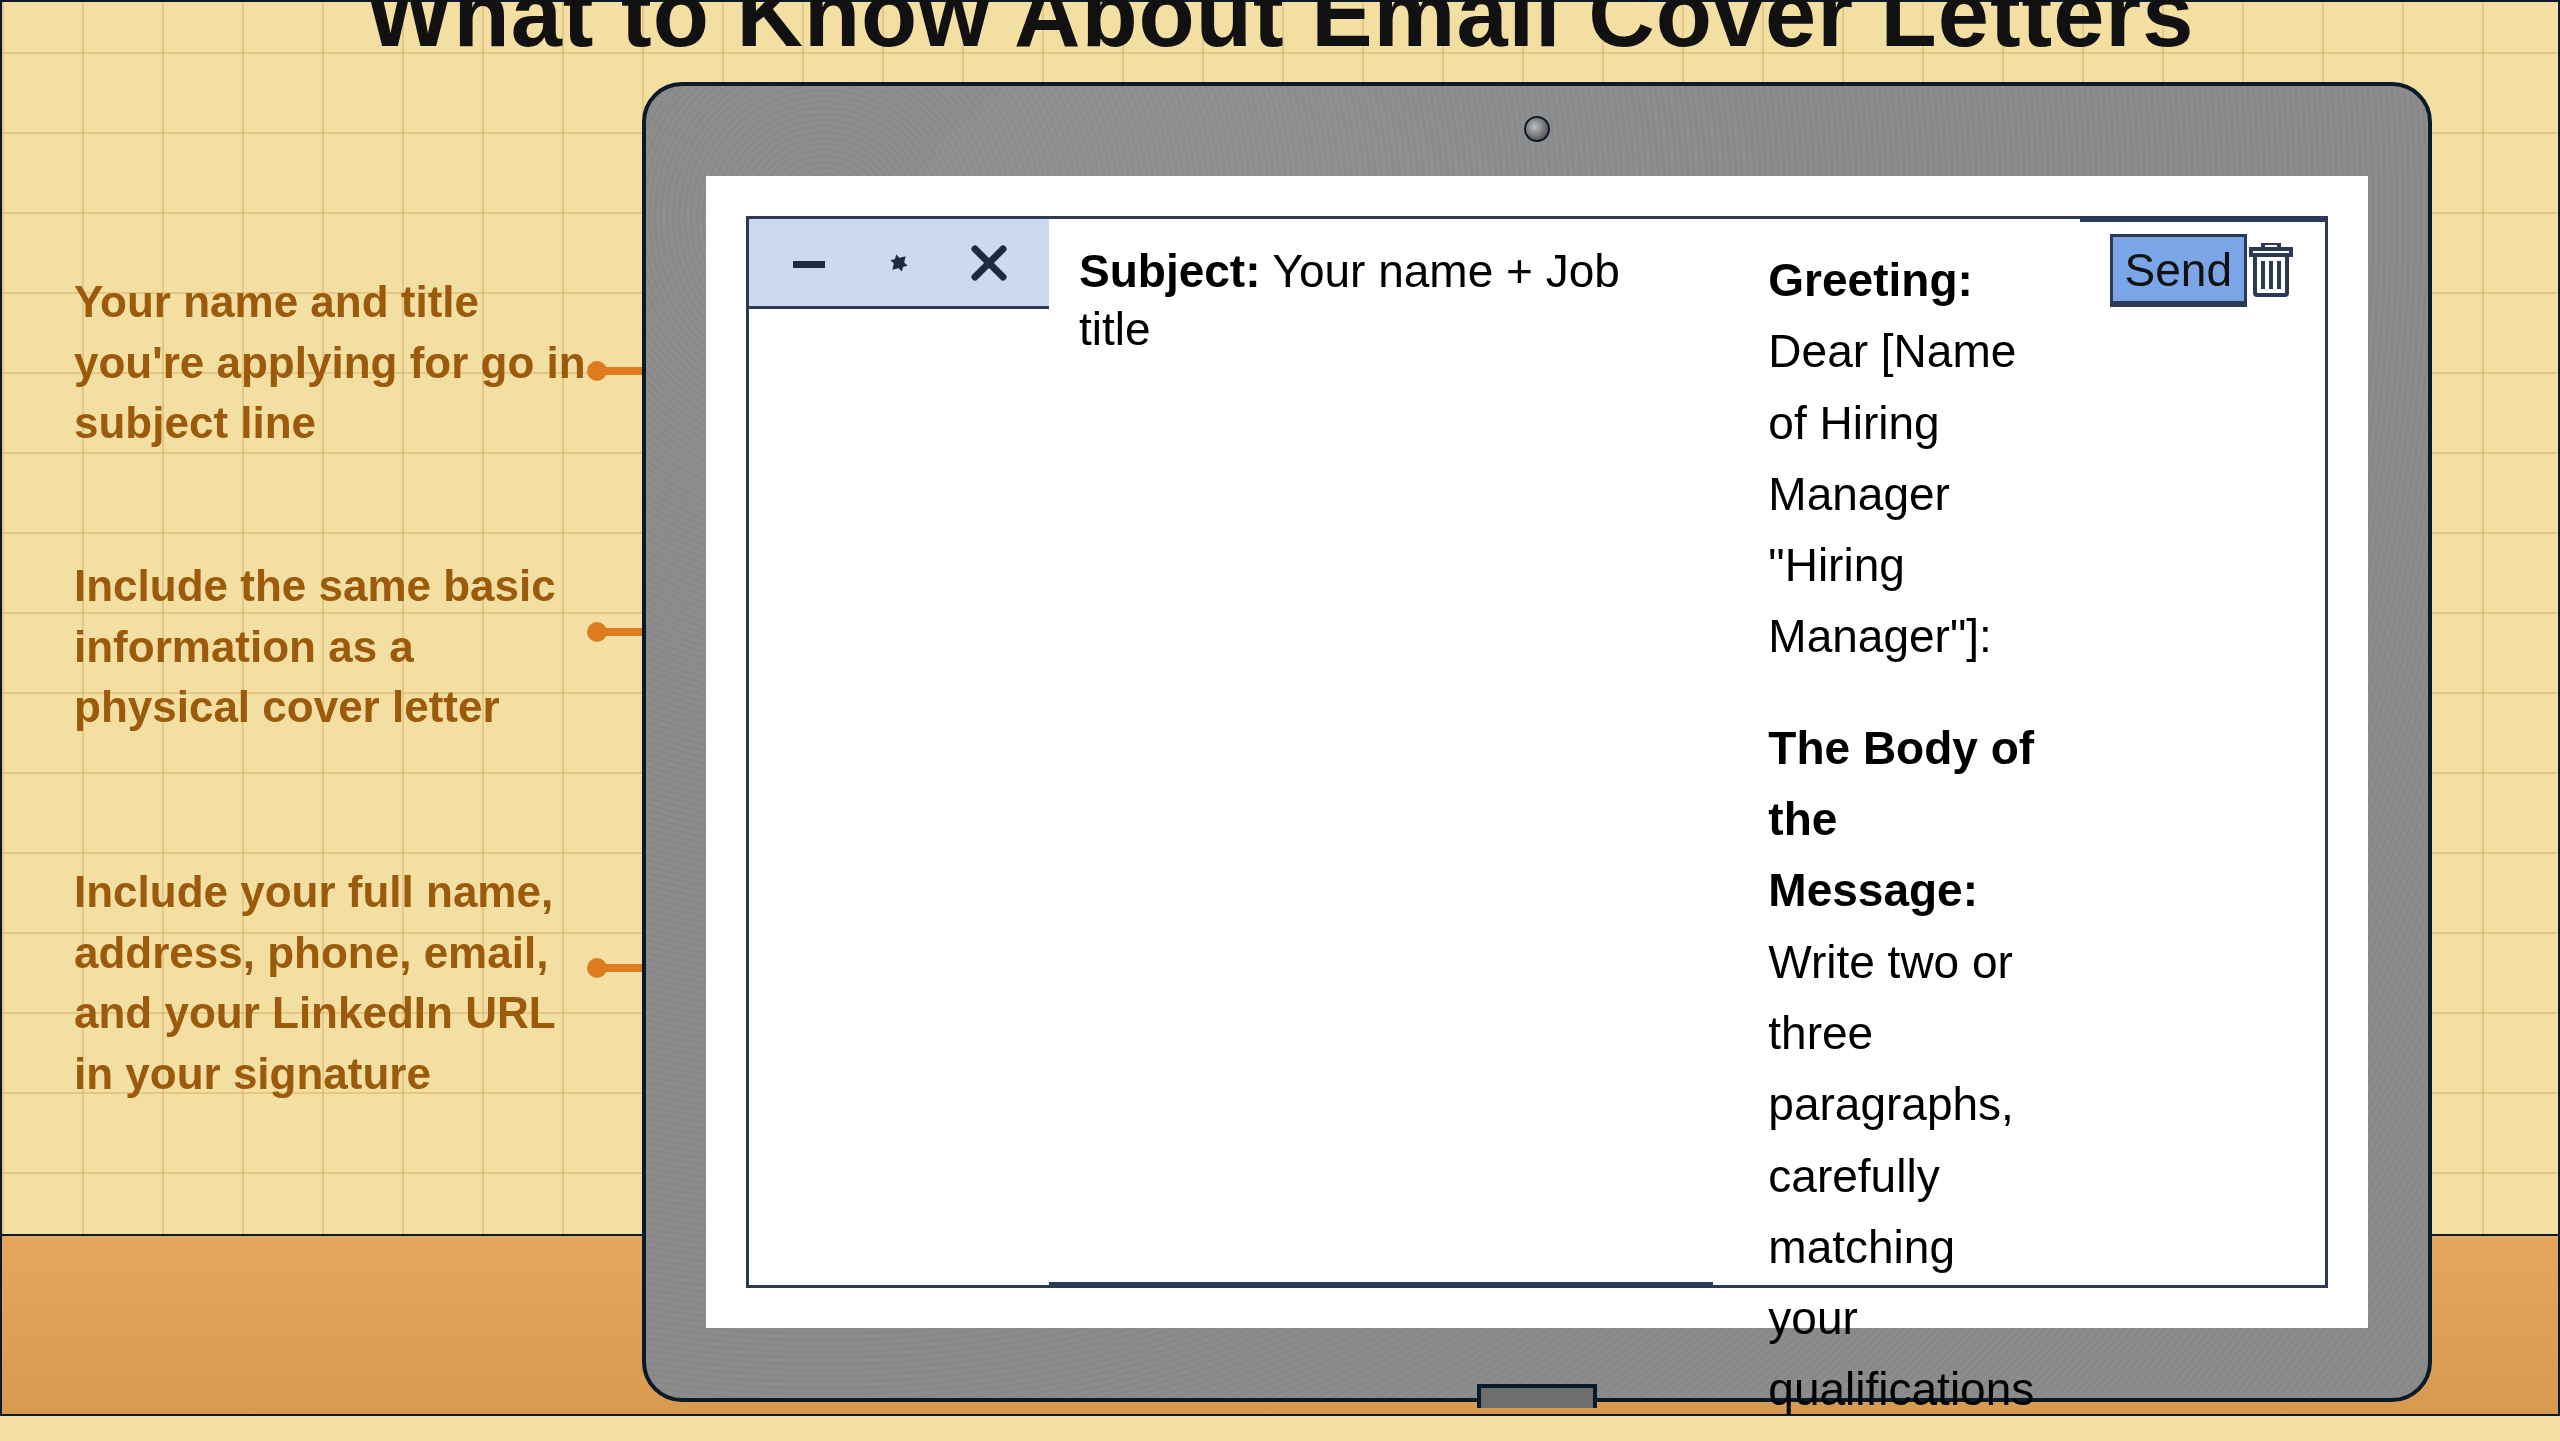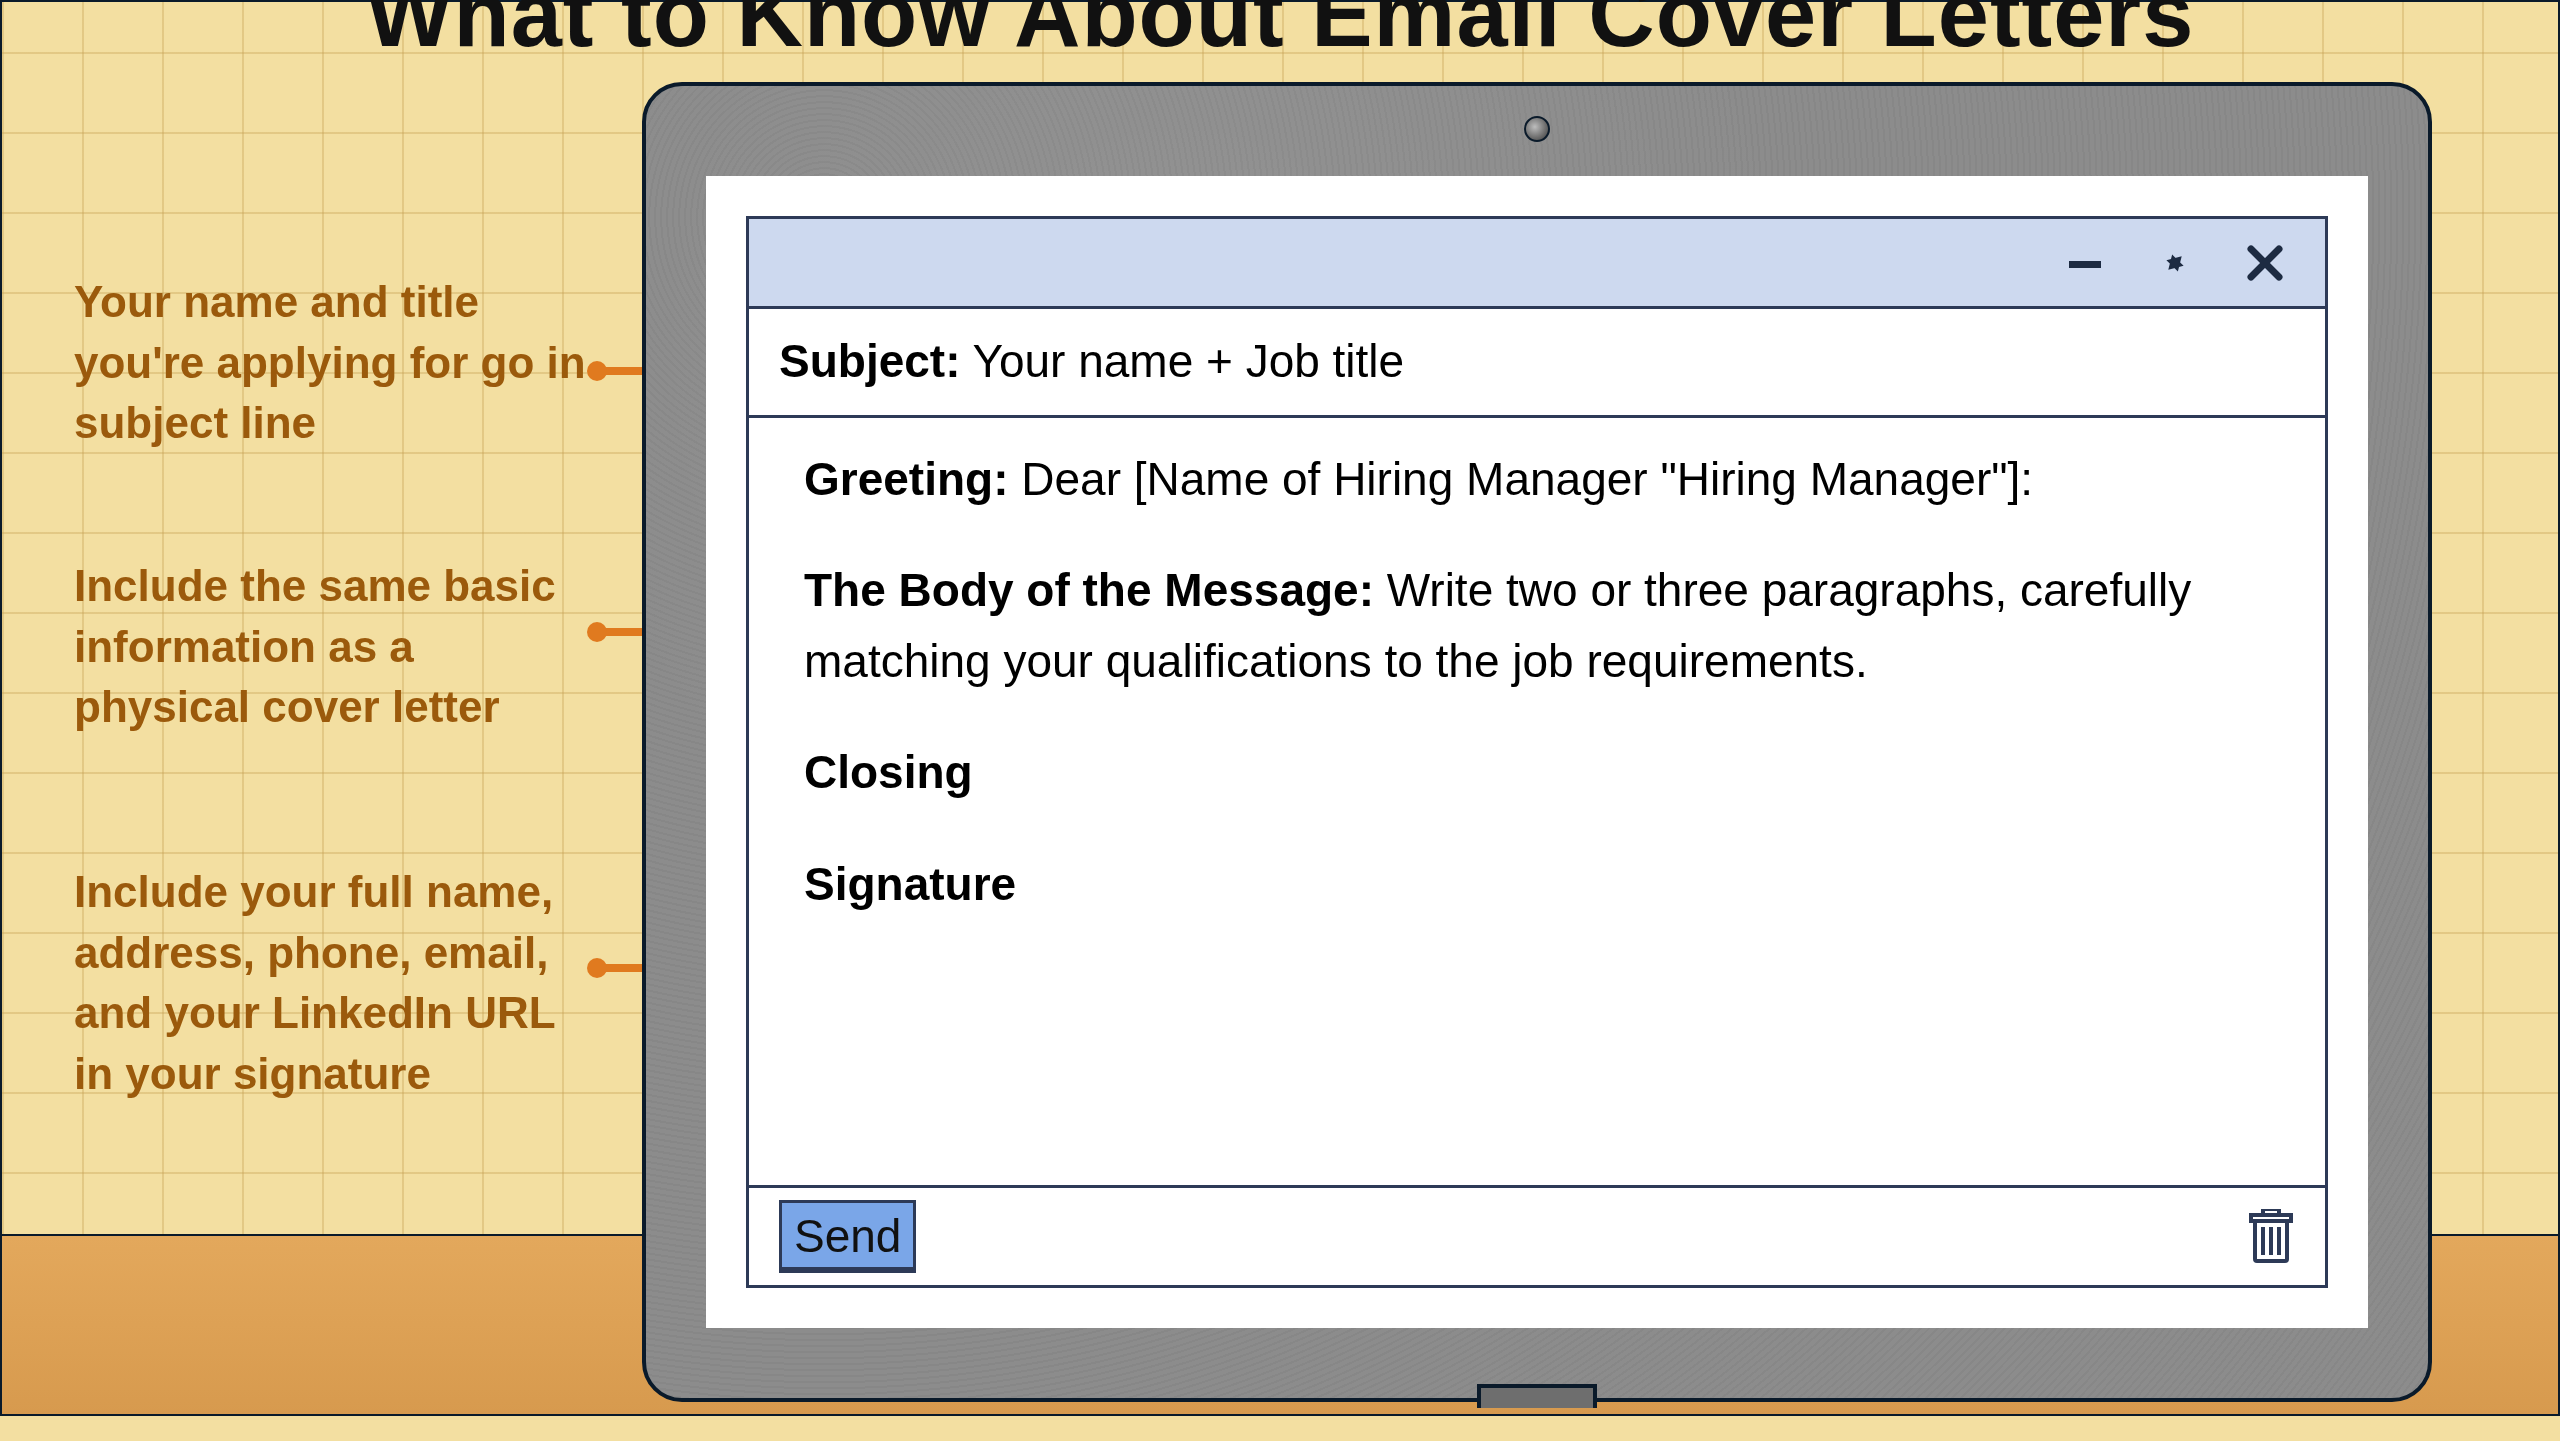--- a/index.html
+++ b/index.html
@@ -76,21 +76,21 @@
   .screen {
     position: absolute;
     left: 60px; right: 60px; top: 90px; bottom: 70px;
     background: #fff;
   }
   
   .email-window {
     position: absolute;
     left: 40px; right: 40px; top: 40px; bottom: 40px;
     border: 3px solid #2d3a57;
-    display: flex; flex-direction: column;
+    display: flex; flex-direction: row;
     background: #fff;
   }
   .titlebar {
     background: #cdd9ef;
     border-bottom: 3px solid #2d3a57;
     height: 90px;
     display: flex; align-items: center; justify-content: flex-end;
     gap: 46px; padding: 0 38px;
     color: #1d2b42;
   }

